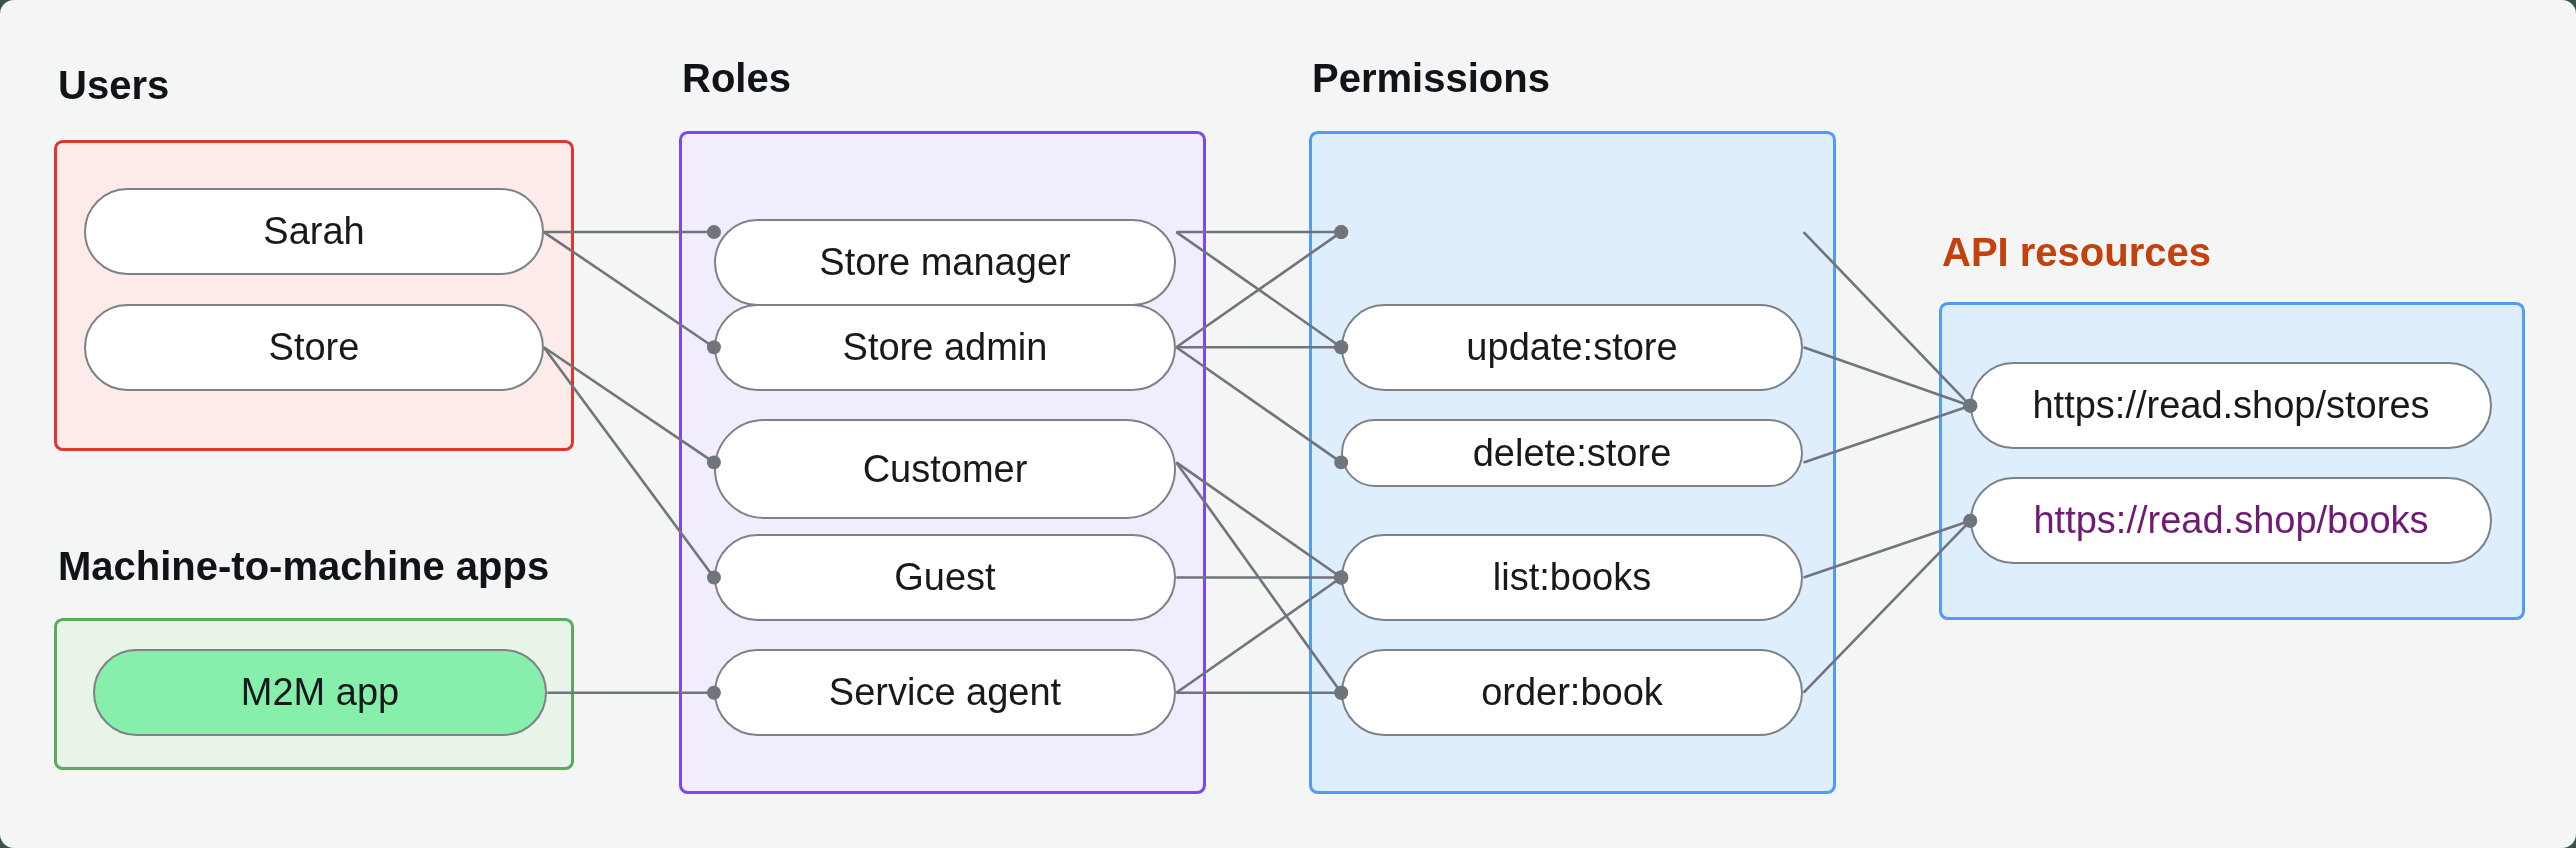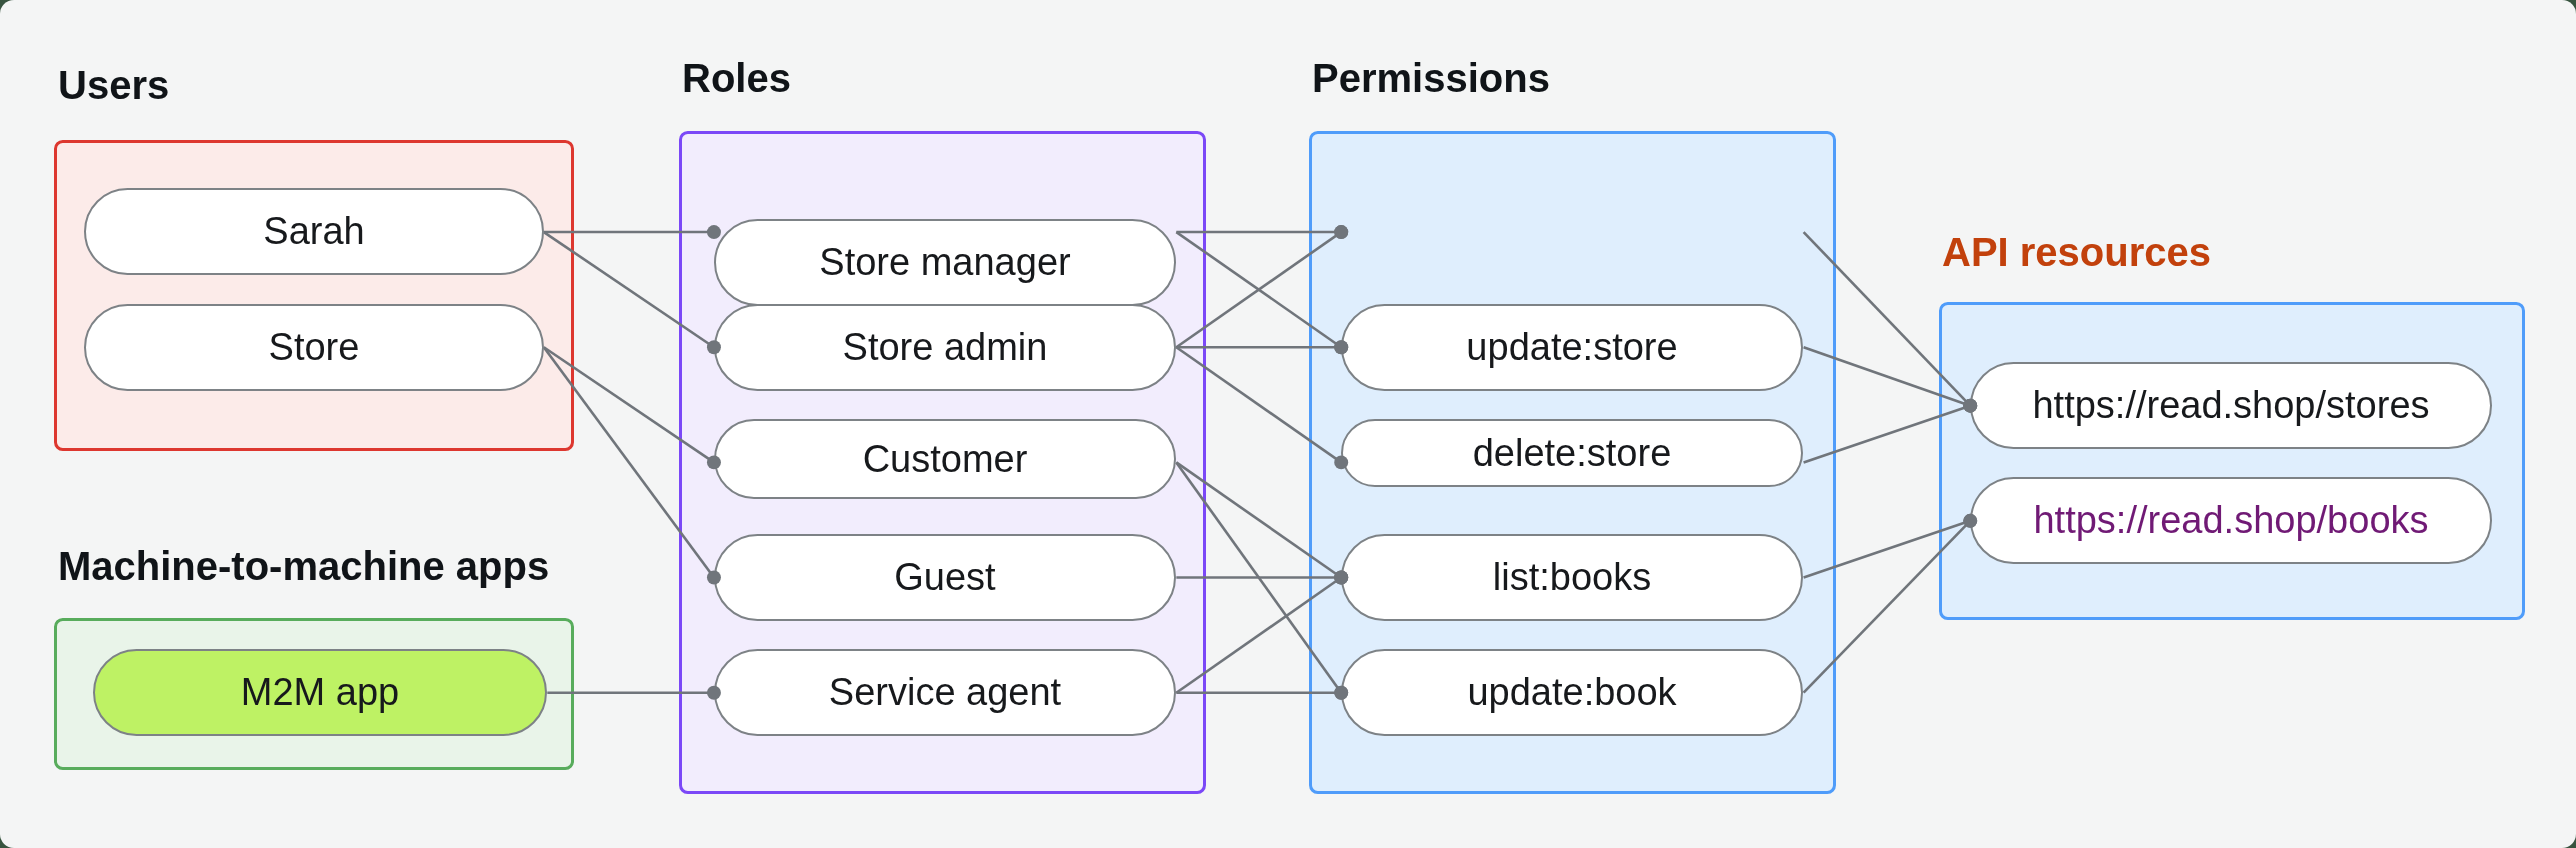--- a/index.html
+++ b/index.html
@@ -106,53 +106,53 @@
 <div class="group-label" style="left: 58px; top: 65px; color: rgb(16, 20, 24);">Users</div>
     <div class="group-box" style="left: 54px; top: 140px; width: 520px; height: 311px; border-color: rgb(221, 55, 47); background: rgb(252, 235, 233);"></div>
     <div class="node" style="left: 84px; top: 188px; width: 460px; height: 87px; border-color: rgb(125, 130, 134); background: rgb(255, 255, 255);">
       <span style="color: rgb(23, 25, 28);">Sarah</span>
     </div>
     <div class="node" style="left: 84px; top: 304px; width: 460px; height: 87px; border-color: rgb(125, 130, 134); background: rgb(255, 255, 255);">
       <span style="color: rgb(23, 25, 28);">Store</span>
     </div>
     <div class="group-label" style="left: 58px; top: 546px; color: rgb(16, 20, 24);">Machine-to-machine apps</div>
     <div class="group-box" style="left: 54px; top: 618px; width: 520px; height: 152px; border-color: rgb(88, 172, 92); background: rgb(233, 244, 233);"></div>
-    <div class="node" style="left: 93px; top: 649px; width: 454px; height: 87px; border-color: rgb(125, 130, 134); background: #bef264;">
+    <div class="node" style="left: 93px; top: 649px; width: 454px; height: 87px; border-color: rgb(125, 130, 134); background: #86efac;">
       <span style="color: rgb(23, 25, 28);">M2M app</span>
     </div>
     <div class="group-label" style="left: 682px; top: 58px; color: rgb(16, 20, 24);">Roles</div>
     <div class="group-box" style="left: 679px; top: 131px; width: 527px; height: 663px; border-color: rgb(123, 72, 247); background: rgb(242, 237, 253);"></div>
     <div class="node" style="left: 714px; top: 188px; width: 462px; height: 87px; border-color: rgb(125, 130, 134); background: rgb(255, 255, 255); margin-top: 31px;">
       <span style="color: rgb(23, 25, 28);">Store manager</span>
     </div>
     <div class="node" style="left: 714px; top: 304px; width: 462px; height: 87px; border-color: rgb(125, 130, 134); background: rgb(255, 255, 255);">
       <span style="color: rgb(23, 25, 28);">Store admin</span>
     </div>
-    <div class="node" style="left: 714px; top: 419px; width: 462px; height: 80px; border-color: rgb(125, 130, 134); background: rgb(255, 255, 255);">
+    <div class="node" style="left: 714px; top: 419px; width: 462px; height: 100px; border-color: rgb(125, 130, 134); background: rgb(255, 255, 255);">
       <span style="color: rgb(23, 25, 28);">Customer</span>
     </div>
     <div class="node" style="left: 714px; top: 534px; width: 462px; height: 87px; border-color: rgb(125, 130, 134); background: rgb(255, 255, 255);">
       <span style="color: rgb(23, 25, 28);">Guest</span>
     </div>
     <div class="node" style="left: 714px; top: 649px; width: 462px; height: 87px; border-color: rgb(125, 130, 134); background: rgb(255, 255, 255);">
       <span style="color: rgb(23, 25, 28);">Service agent</span>
     </div>
     <div class="group-label" style="left: 1312px; top: 58px; color: rgb(16, 20, 24);">Permissions</div>
     <div class="group-box" style="left: 1309px; top: 131px; width: 527px; height: 663px; border-color: rgb(79, 156, 250); background: rgb(223, 238, 253);"></div>
     <div class="node" style="left: 1341px; top: 304px; width: 462px; height: 87px; border-color: rgb(125, 130, 134); background: rgb(255, 255, 255);">
       <span style="color: rgb(23, 25, 28);">update:store</span>
     </div>
     <div class="node" style="left: 1341px; top: 419px; width: 462px; height: 68px; border-color: rgb(125, 130, 134); background: rgb(255, 255, 255);">
       <span style="color: rgb(23, 25, 28);">delete:store</span>
     </div>
     <div class="node" style="left: 1341px; top: 534px; width: 462px; height: 87px; border-color: rgb(125, 130, 134); background: rgb(255, 255, 255);">
       <span style="color: rgb(23, 25, 28);">list:books</span>
     </div>
     <div class="node" style="left: 1341px; top: 649px; width: 462px; height: 87px; border-color: rgb(125, 130, 134); background: rgb(255, 255, 255);">
-      <span style="color: rgb(23, 25, 28);">update:book</span>
+      <span style="color: rgb(23, 25, 28);">order:book</span>
     </div>
     <div class="group-label" style="left: 1942px; top: 232px; color: #c2410c;">API resources</div>
     <div class="group-box" style="left: 1939px; top: 302px; width: 586px; height: 318px; border-color: rgb(79, 156, 250); background: rgb(223, 238, 253);"></div>
     <div class="node" style="left: 1970px; top: 362px; width: 522px; height: 87px; border-color: rgb(125, 130, 134); background: rgb(255, 255, 255);">
       <span style="color: rgb(23, 25, 28);">https://read.shop/stores</span>
     </div>
     <div class="node" style="left: 1970px; top: 477px; width: 522px; height: 87px; border-color: rgb(125, 130, 134); background: rgb(255, 255, 255);">
       <span style="color: #701a75;">https://read.shop/books</span>
     </div>
   </div>

